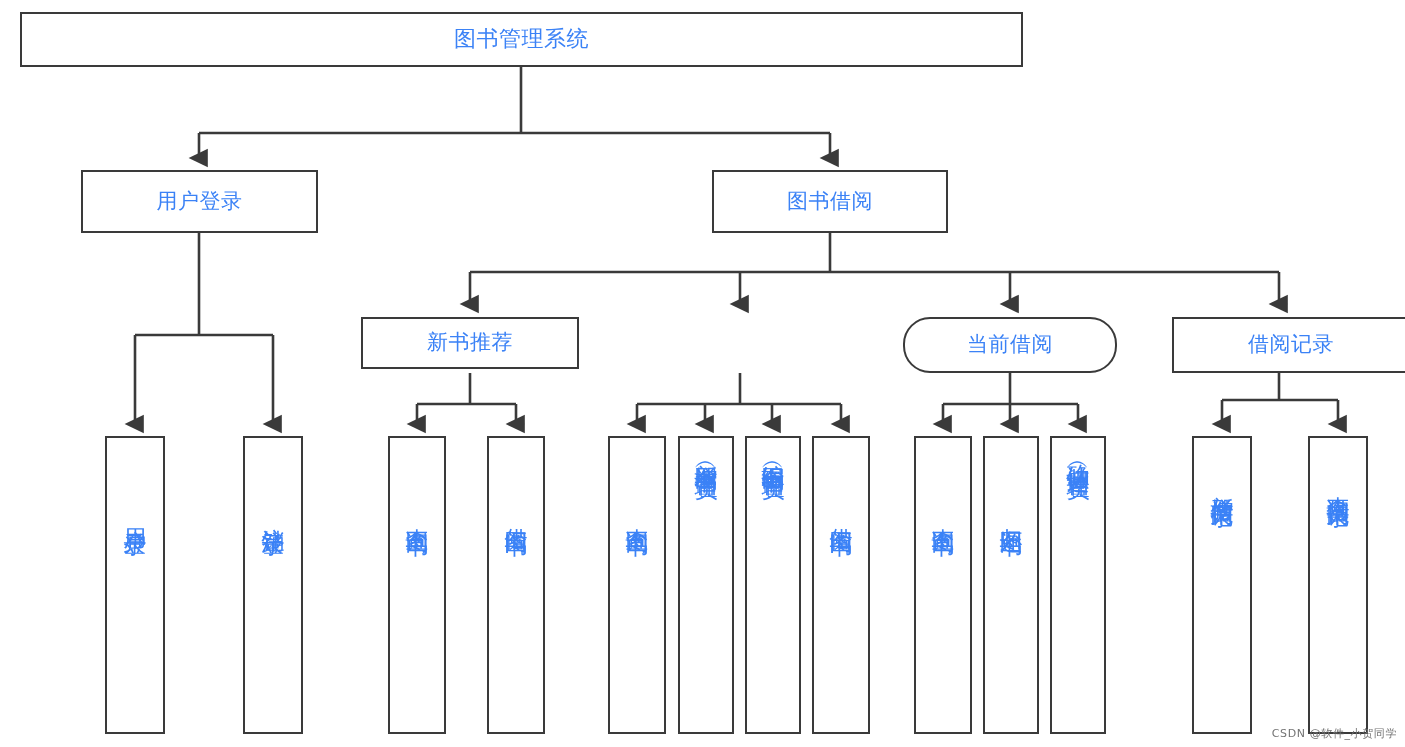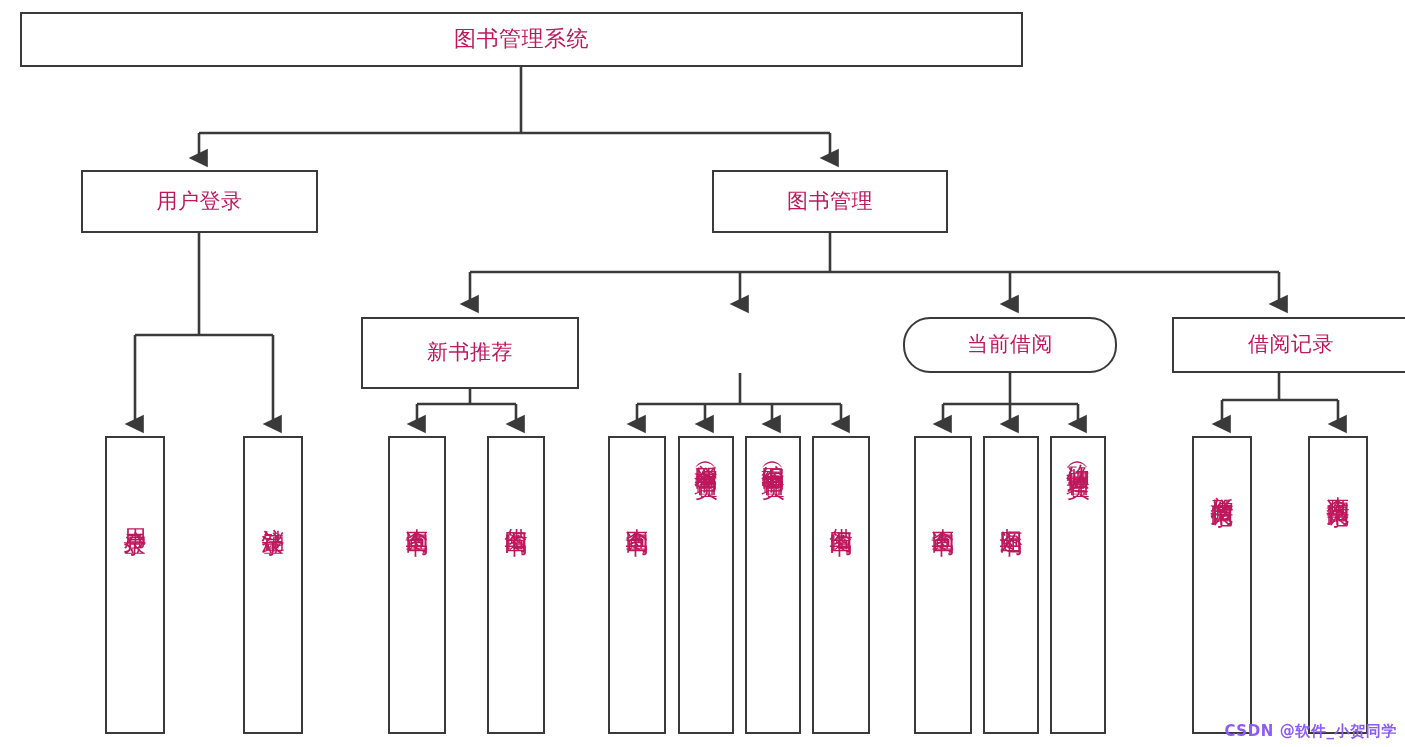--- a/index.html
+++ b/index.html
@@ -30,21 +30,21 @@
     position: absolute;
     box-sizing: border-box;
     background: #ffffff;
     border: 2px solid #3a3a3a;
     display: flex;
     align-items: center;
     justify-content: center;
     z-index: 2;
   }
   .node-label {
-    color: #be185d;
+    color: #3b82f6;
     text-align: right;
     line-height: 1.12;
     white-space: nowrap;
   }
   .node.horiz .node-label {
     font-size: 21px;
     letter-spacing: 0.5px;
   }
   .node.root .node-label {
     font-size: 22px;
@@ -58,27 +58,26 @@
     writing-mode: vertical-rl;
     text-orientation: upright;
     font-size: 23px;
     letter-spacing: 2px;
     line-height: 1;
   }
   #watermark {
     position: absolute;
     right: 8px;
     bottom: 6px;
-    font-size: 15px;
-    color: #8b5cf6;
+    font-size: 11px;
+    color: #737373;
     letter-spacing: 0.6px;
     z-index: 5;
     white-space: nowrap;
     user-select: none;
-    font-weight: bold;
   }
 </style>
 </head>
 <body>
 
 <div id="diagram-root">
 
   <svg id="edges-layer" viewBox="0 0 1405 747" width="1405" height="747" xmlns="http://www.w3.org/2000/svg">
     <defs>
       <marker id="arrowhead" markerWidth="9" markerHeight="9" refX="4.2" refY="4.2" orient="auto" markerUnits="strokeWidth">
@@ -131,24 +130,24 @@
   </svg>
 
   <div class="node root horiz" style="left:20px; top:12px; width:1003px; height:55px;">
     <span class="node-label">图书管理系统</span>
   </div>
 
   <div class="node horiz" style="left:81px; top:170px; width:237px; height:63px;">
     <span class="node-label">用户登录</span>
   </div>
   <div class="node horiz" style="left:712px; top:170px; width:236px; height:63px;">
-    <span class="node-label">图书管理</span>
-  </div>
-
-  <div class="node horiz" style="left:361px; top:317px; width:218px; height:72px;">
+    <span class="node-label">图书借阅</span>
+  </div>
+
+  <div class="node horiz" style="left:361px; top:317px; width:218px; height:52px;">
     <span class="node-label">新书推荐</span>
   </div>
   <div class="node horiz" style="left:903px; top:317px; width:214px; height:56px;border-radius:27px;">
     <span class="node-label">当前借阅</span>
   </div>
   <div class="node horiz" style="left:1172px; top:317px; width:238px; height:56px;">
     <span class="node-label">借阅记录</span>
   </div>
 
   <div class="node vert" style="left:105px; top:436px; width:60px; height:298px; padding-top:72px;">

